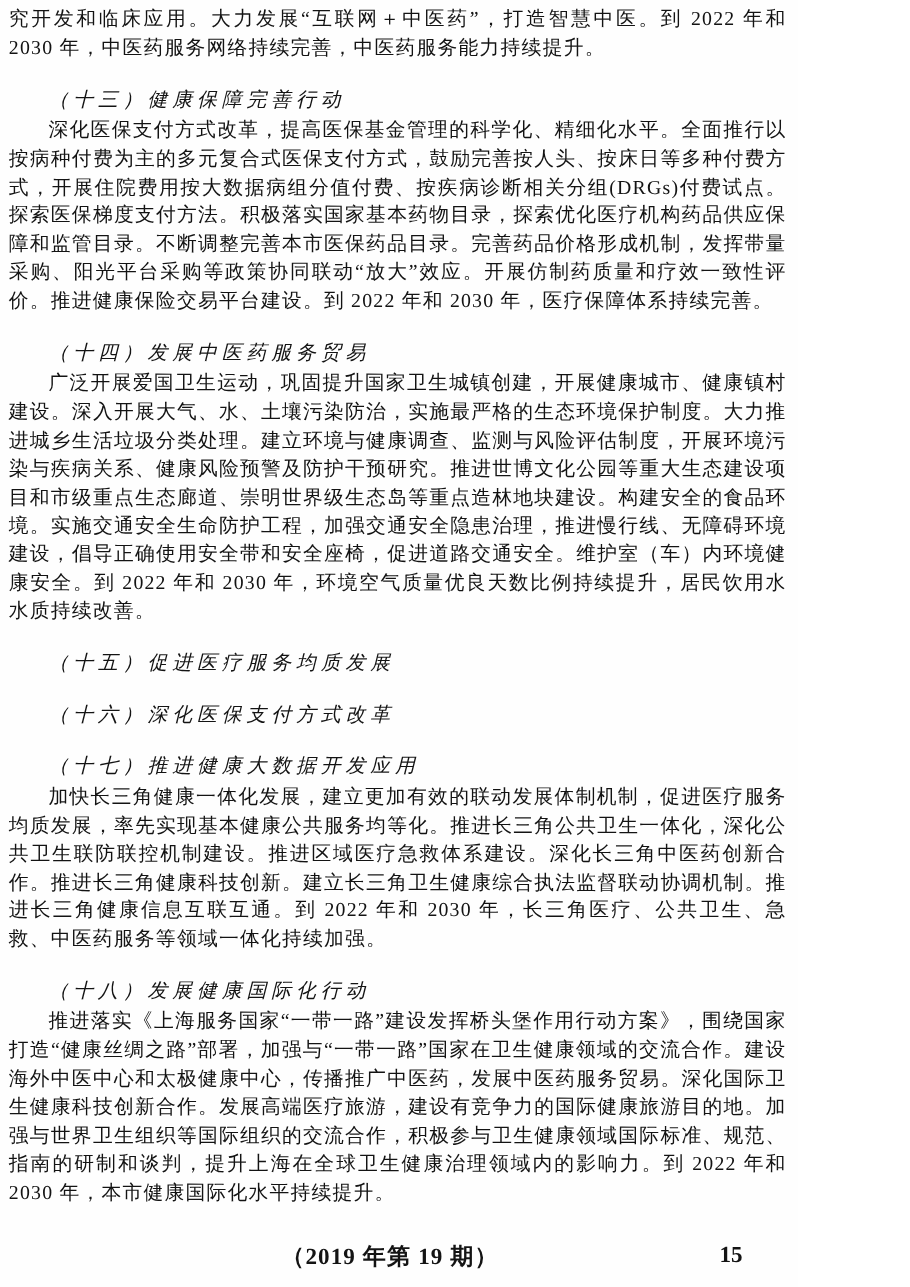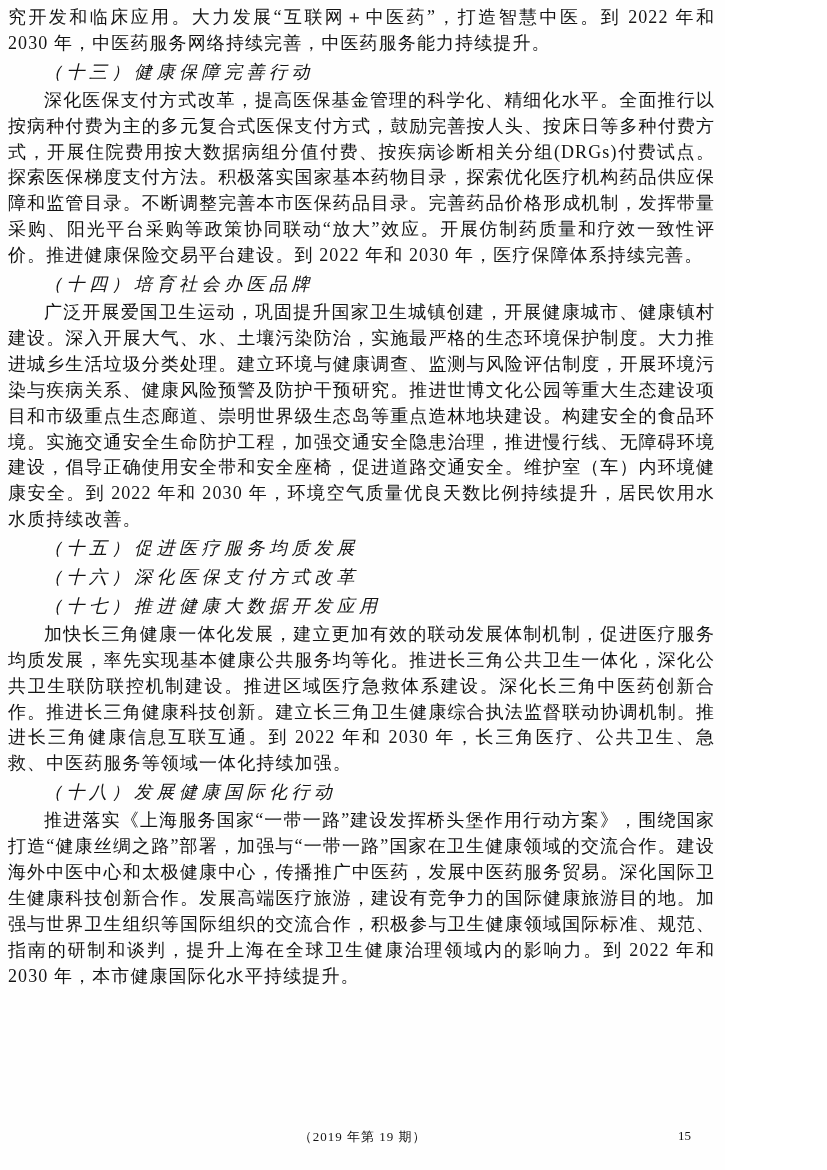--- a/index.html
+++ b/index.html
@@ -19,58 +19,59 @@
     margin: 0;
     font-size: 18px;
     line-height: 25.9px;
     letter-spacing: 1.1px;
     text-align: justify;
     text-justify: inter-ideograph;
     text-indent: 2em;
   }
   .no-indent { text-indent: 0; }
   .section-heading {
-    margin: 3px 0 2px 0;
+    margin: 21px 0 2px 0;
     font-size: 18px;
     font-weight: normal;
     font-style: italic;           
     letter-spacing: 4.5px;
     line-height: 25.9px;
     text-indent: 2em;
     color: #131313;
   }
   .footer {
     position: absolute;
     left: 0;
-    right: 0;
+    right: 16px;
     bottom: 18px;
     height: 24px;
     text-align: center;
-    font-size: 13px;
+    font-size: 21px;
     letter-spacing: 1px;
     color: #131313;
+    font-weight: bold;
   }
   .footer .page-num {
     position: absolute;
     right: 34px;
     top: 0;
     letter-spacing: 0;
   }
 </style>
 </head>
 <body>
 
 <div class="page">
 
   <p class="body-text no-indent">究开发和临床应用。大力发展“互联网＋中医药”，打造智慧中医。到 2022 年和 2030 年，中医药服务网络持续完善，中医药服务能力持续提升。</p>
 
   <h3 class="section-heading">（十三）健康保障完善行动</h3>
   <p class="body-text">深化医保支付方式改革，提高医保基金管理的科学化、精细化水平。全面推行以按病种付费为主的多元复合式医保支付方式，鼓励完善按人头、按床日等多种付费方式，开展住院费用按大数据病组分值付费、按疾病诊断相关分组(DRGs)付费试点。探索医保梯度支付方法。积极落实国家基本药物目录，探索优化医疗机构药品供应保障和监管目录。不断调整完善本市医保药品目录。完善药品价格形成机制，发挥带量采购、阳光平台采购等政策协同联动“放大”效应。开展仿制药质量和疗效一致性评价。推进健康保险交易平台建设。到 2022 年和 2030 年，医疗保障体系持续完善。</p>
 
-  <h3 class="section-heading">（十四）培育社会办医品牌</h3>
+  <h3 class="section-heading">（十四）发展中医药服务贸易</h3>
   <p class="body-text">广泛开展爱国卫生运动，巩固提升国家卫生城镇创建，开展健康城市、健康镇村建设。深入开展大气、水、土壤污染防治，实施最严格的生态环境保护制度。大力推进城乡生活垃圾分类处理。建立环境与健康调查、监测与风险评估制度，开展环境污染与疾病关系、健康风险预警及防护干预研究。推进世博文化公园等重大生态建设项目和市级重点生态廊道、崇明世界级生态岛等重点造林地块建设。构建安全的食品环境。实施交通安全生命防护工程，加强交通安全隐患治理，推进慢行线、无障碍环境建设，倡导正确使用安全带和安全座椅，促进道路交通安全。维护室（车）内环境健康安全。到 2022 年和 2030 年，环境空气质量优良天数比例持续提升，居民饮用水水质持续改善。</p>
 
   <h3 class="section-heading">（十五）促进医疗服务均质发展</h3>
 
   <h3 class="section-heading">（十六）深化医保支付方式改革</h3>
 
   <h3 class="section-heading">（十七）推进健康大数据开发应用</h3>
   <p class="body-text">加快长三角健康一体化发展，建立更加有效的联动发展体制机制，促进医疗服务均质发展，率先实现基本健康公共服务均等化。推进长三角公共卫生一体化，深化公共卫生联防联控机制建设。推进区域医疗急救体系建设。深化长三角中医药创新合作。推进长三角健康科技创新。建立长三角卫生健康综合执法监督联动协调机制。推进长三角健康信息互联互通。到 2022 年和 2030 年，长三角医疗、公共卫生、急救、中医药服务等领域一体化持续加强。</p>
 
   <h3 class="section-heading">（十八）发展健康国际化行动</h3>

